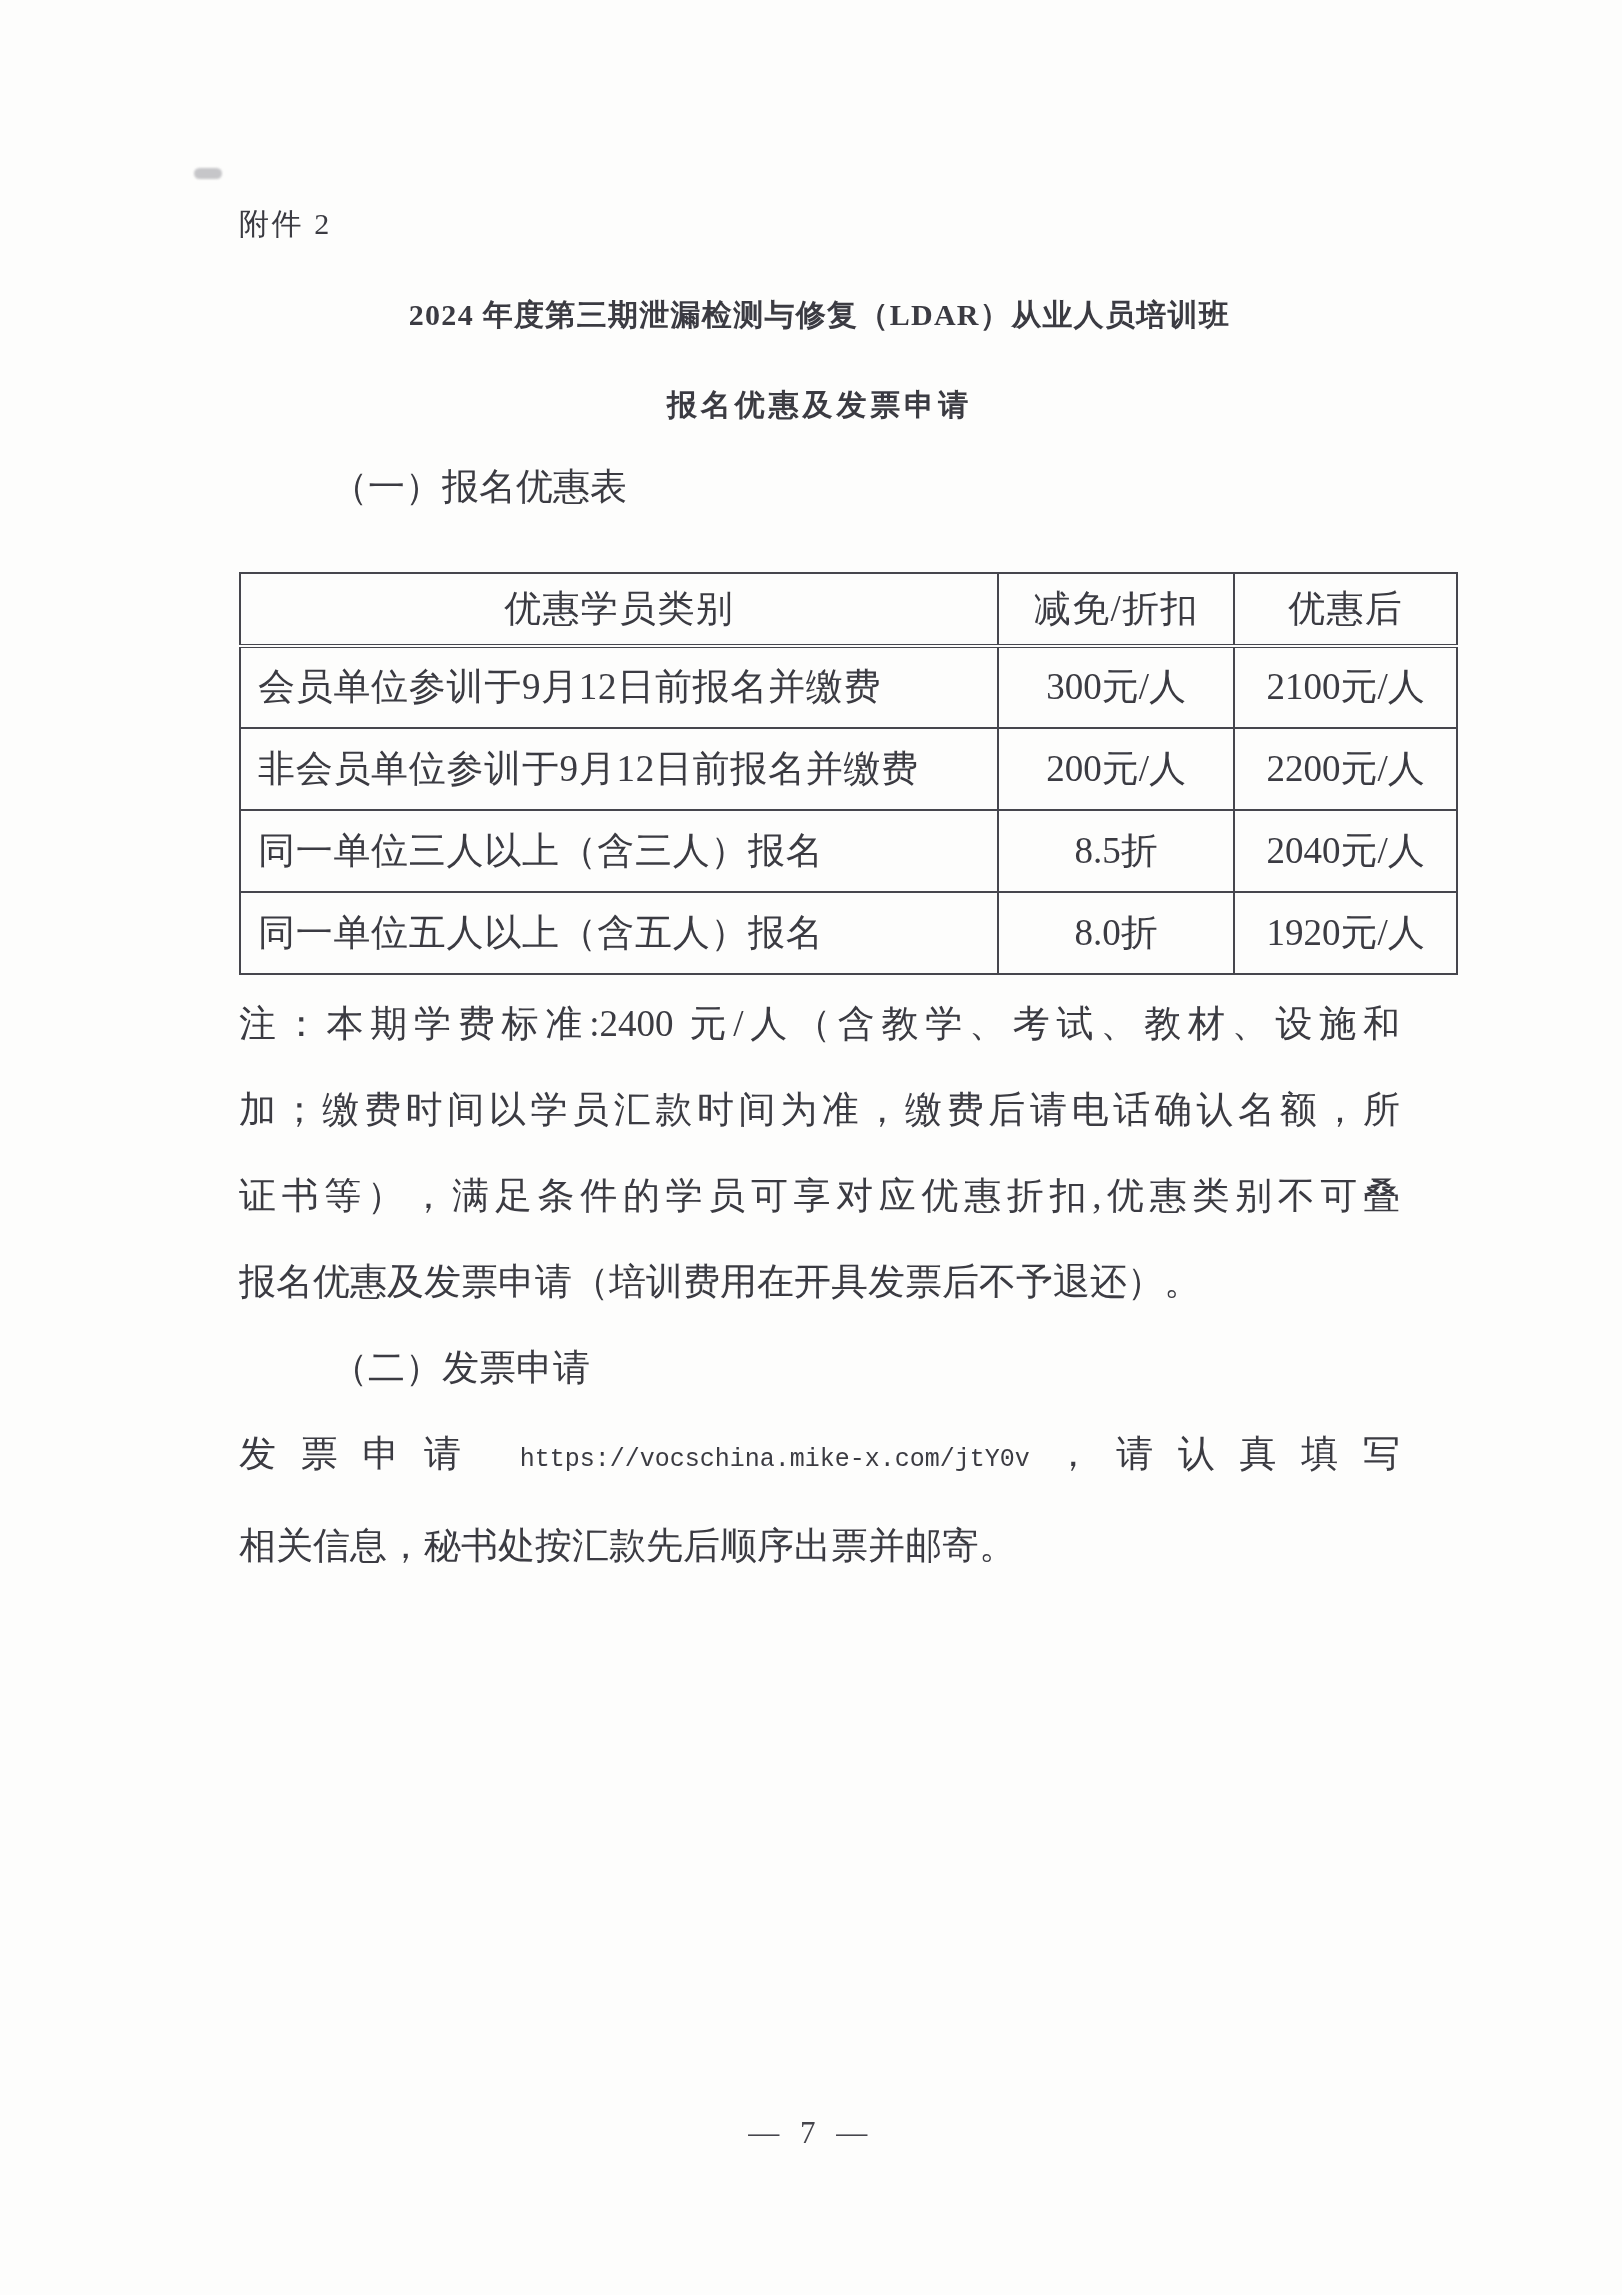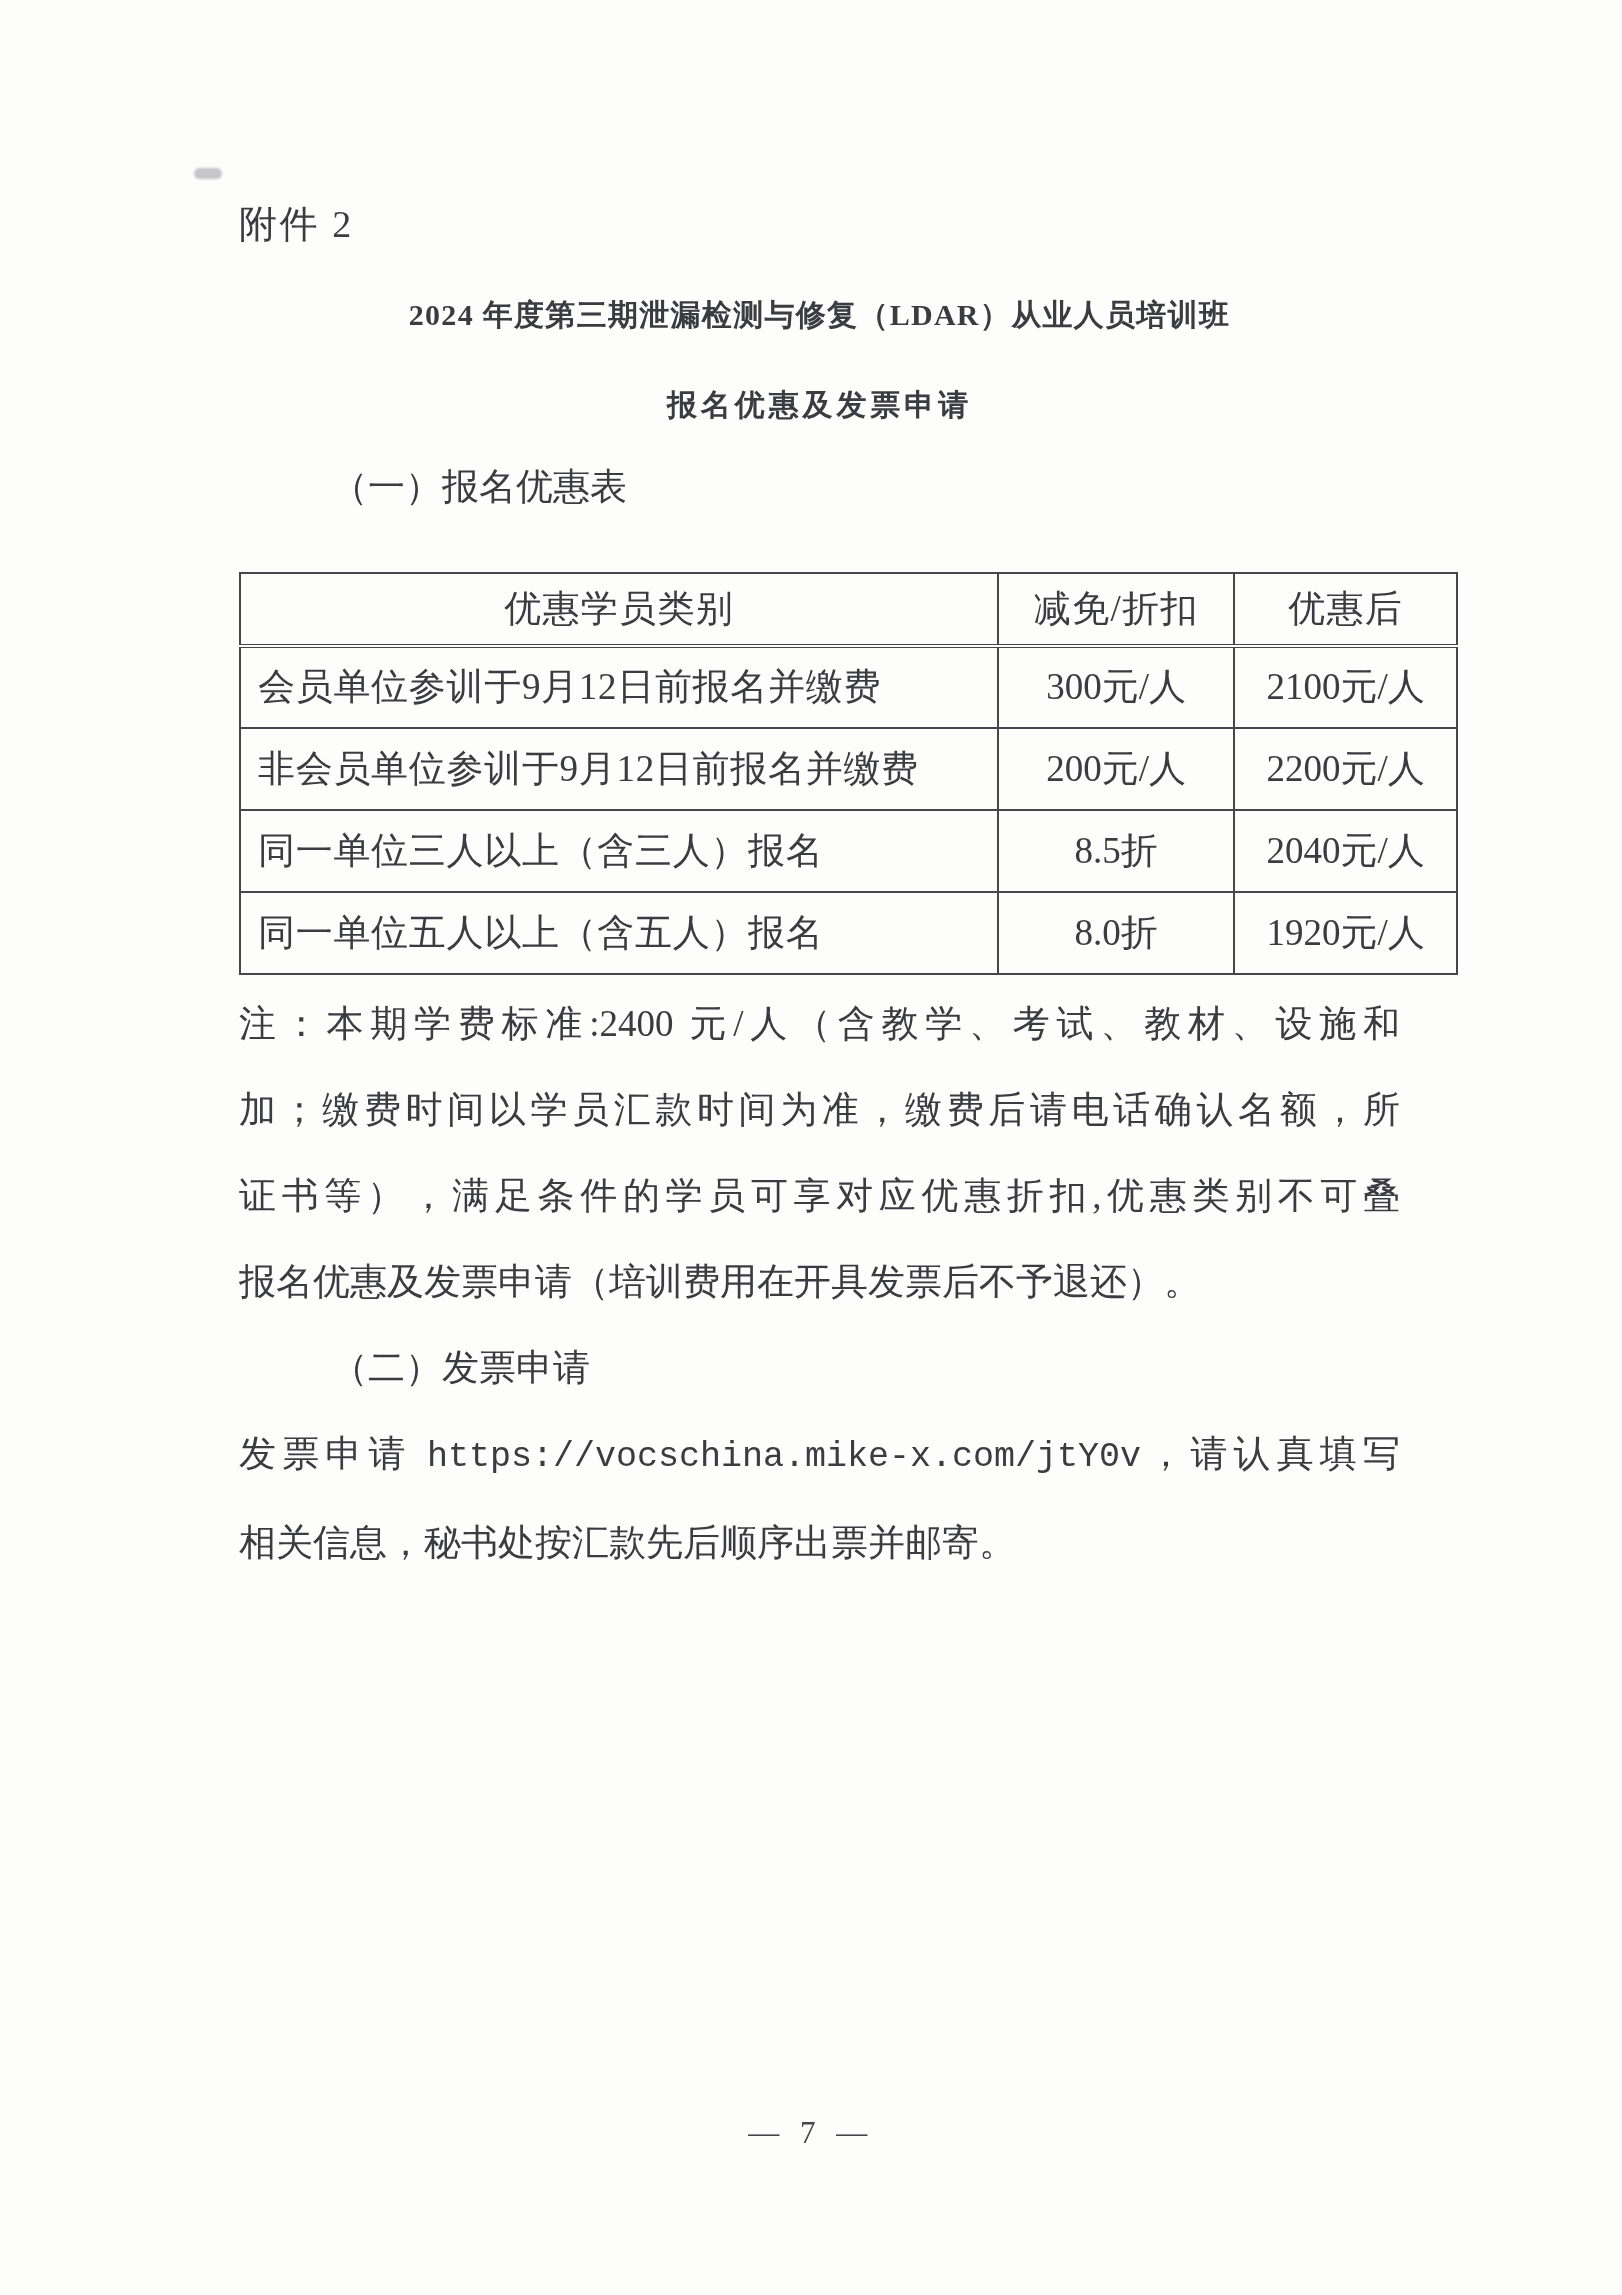--- a/index.html
+++ b/index.html
@@ -23,21 +23,21 @@
     border-radius: 5.2px;
     filter: blur(1.3px);
   }
   .content {
     position: absolute;
     left: 239px; top: 0;
     width: 1161px;
     padding-top: 198px;
   }
   .attachment {
-    font-size: 38px;
+    font-size: 30px;
     line-height: 52px;
     letter-spacing: 2.6px;
   }
   .title-line {
     text-align: center;
     font-weight: 700;
     font-size: 30px;
     line-height: 56px;
   }
   .title-1 { margin-top: 37px; letter-spacing: 1.3px; }
@@ -90,21 +90,21 @@
     text-align: left;
     text-align-last: left;
   }
   .section2-heading {
     font-size: 37px;
     line-height: 86px;
     text-indent: 92px;
   }
   .mono {
     font-family: "Liberation Mono", "DejaVu Sans Mono", monospace;
-    font-size: 35px;
+    font-size: 25px;
   }
   .page-number {
     position: absolute;
     left: 0; top: 2115px;
     width: 100%;
     text-align: center;
     font-size: 31px;
     letter-spacing: 6.5px;
     color: #45454c;
   }

